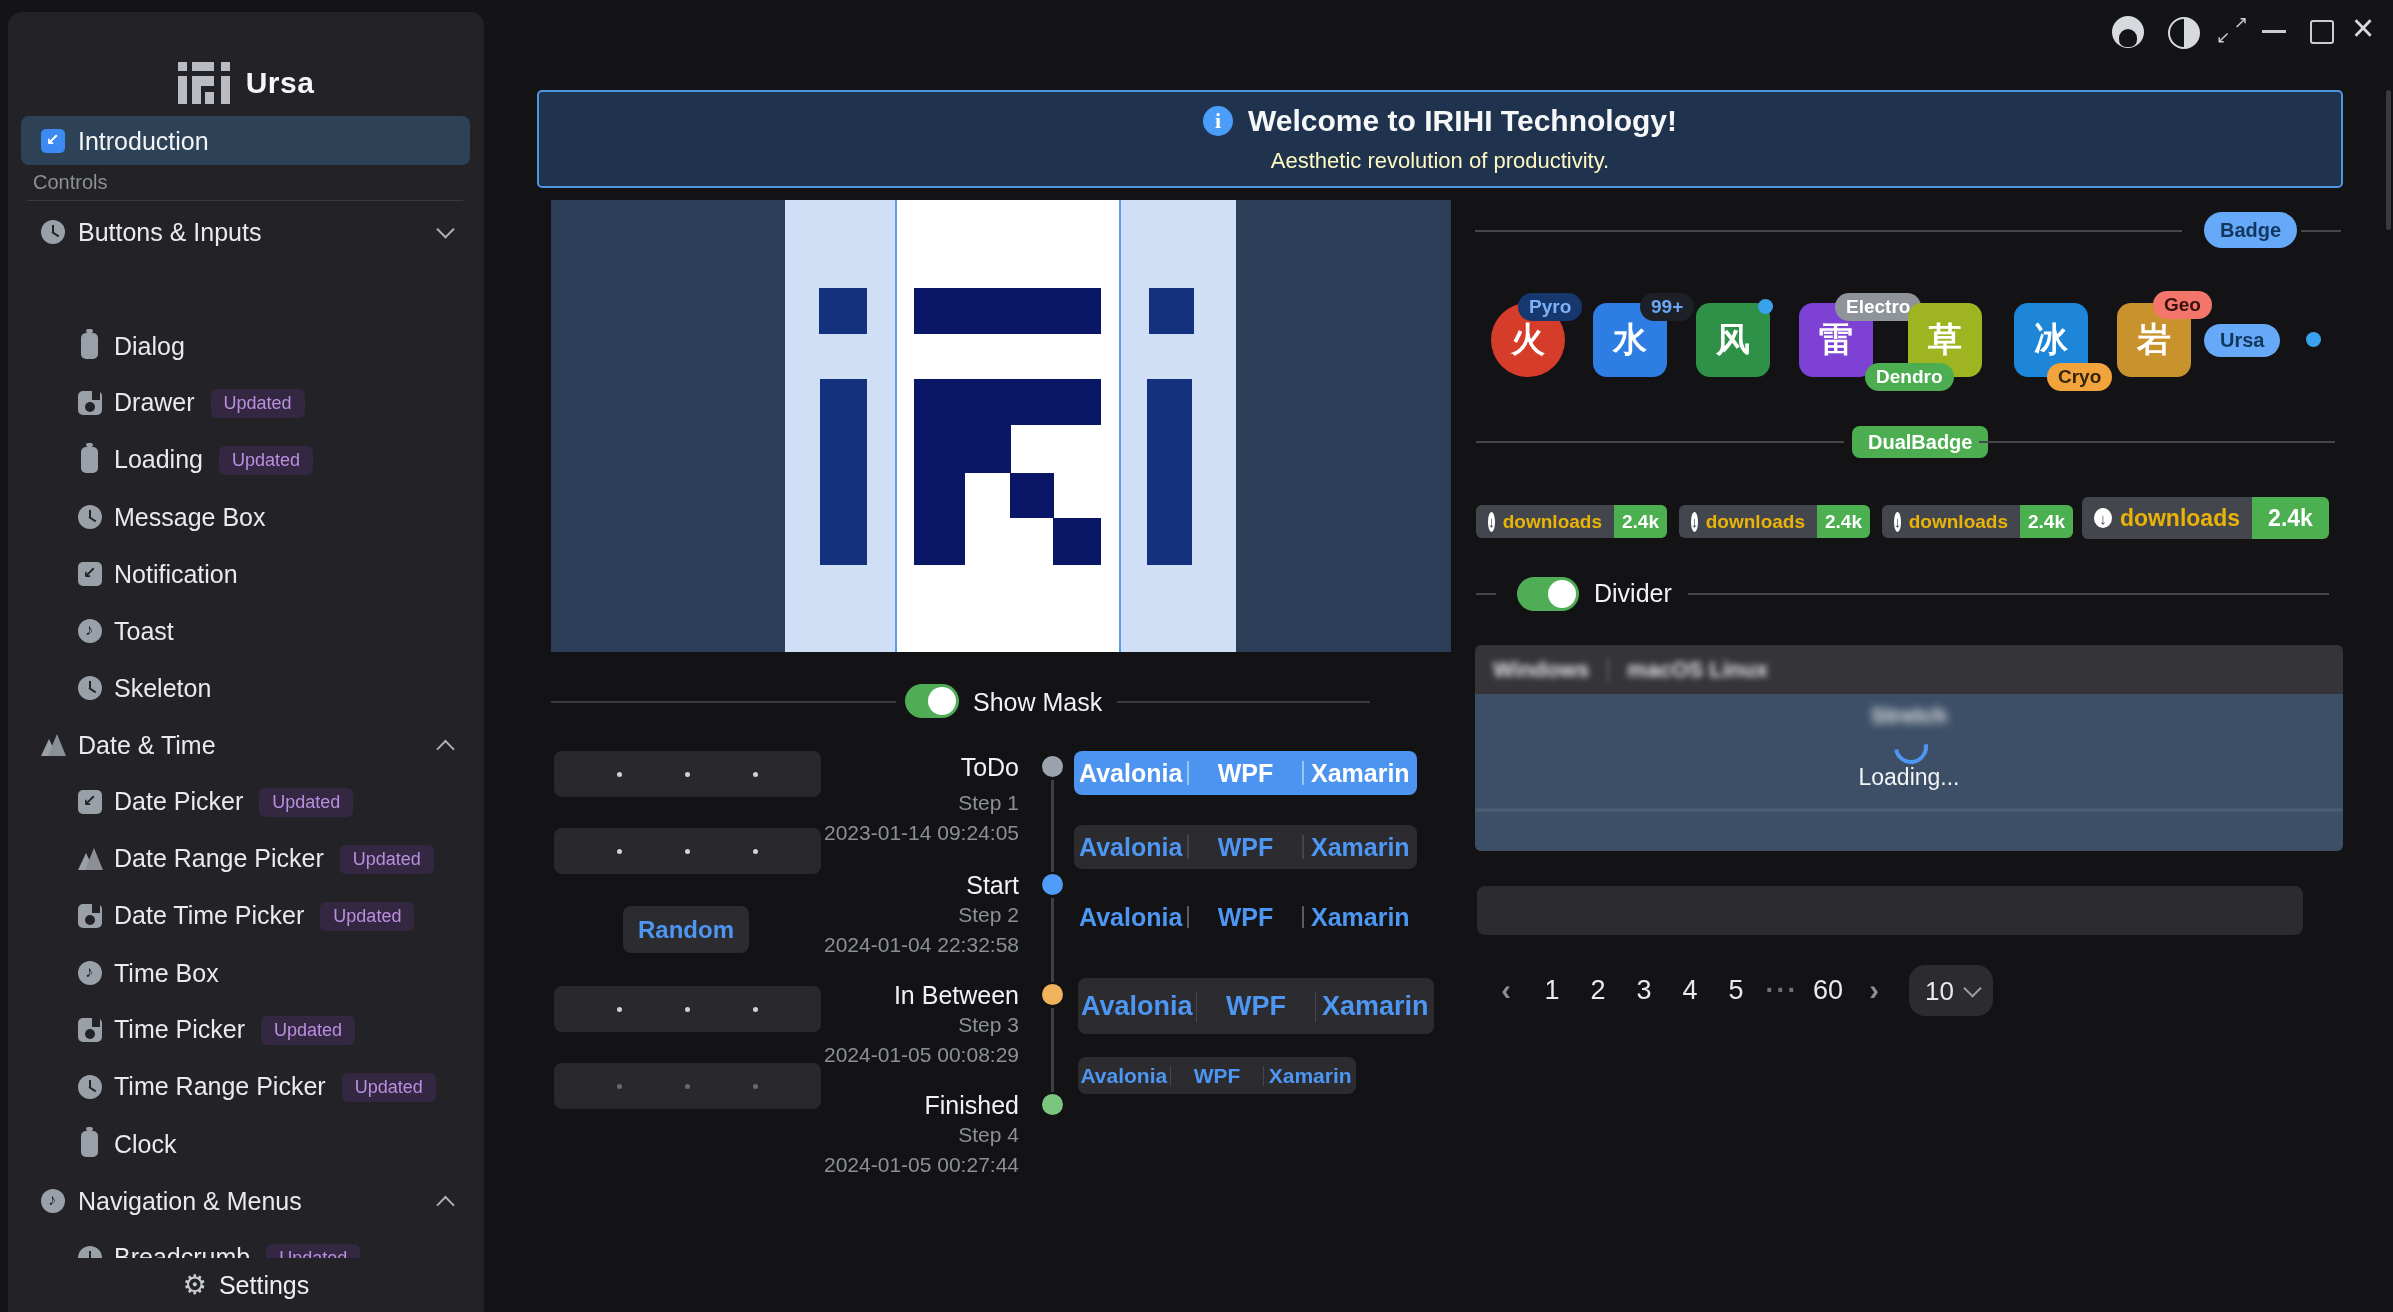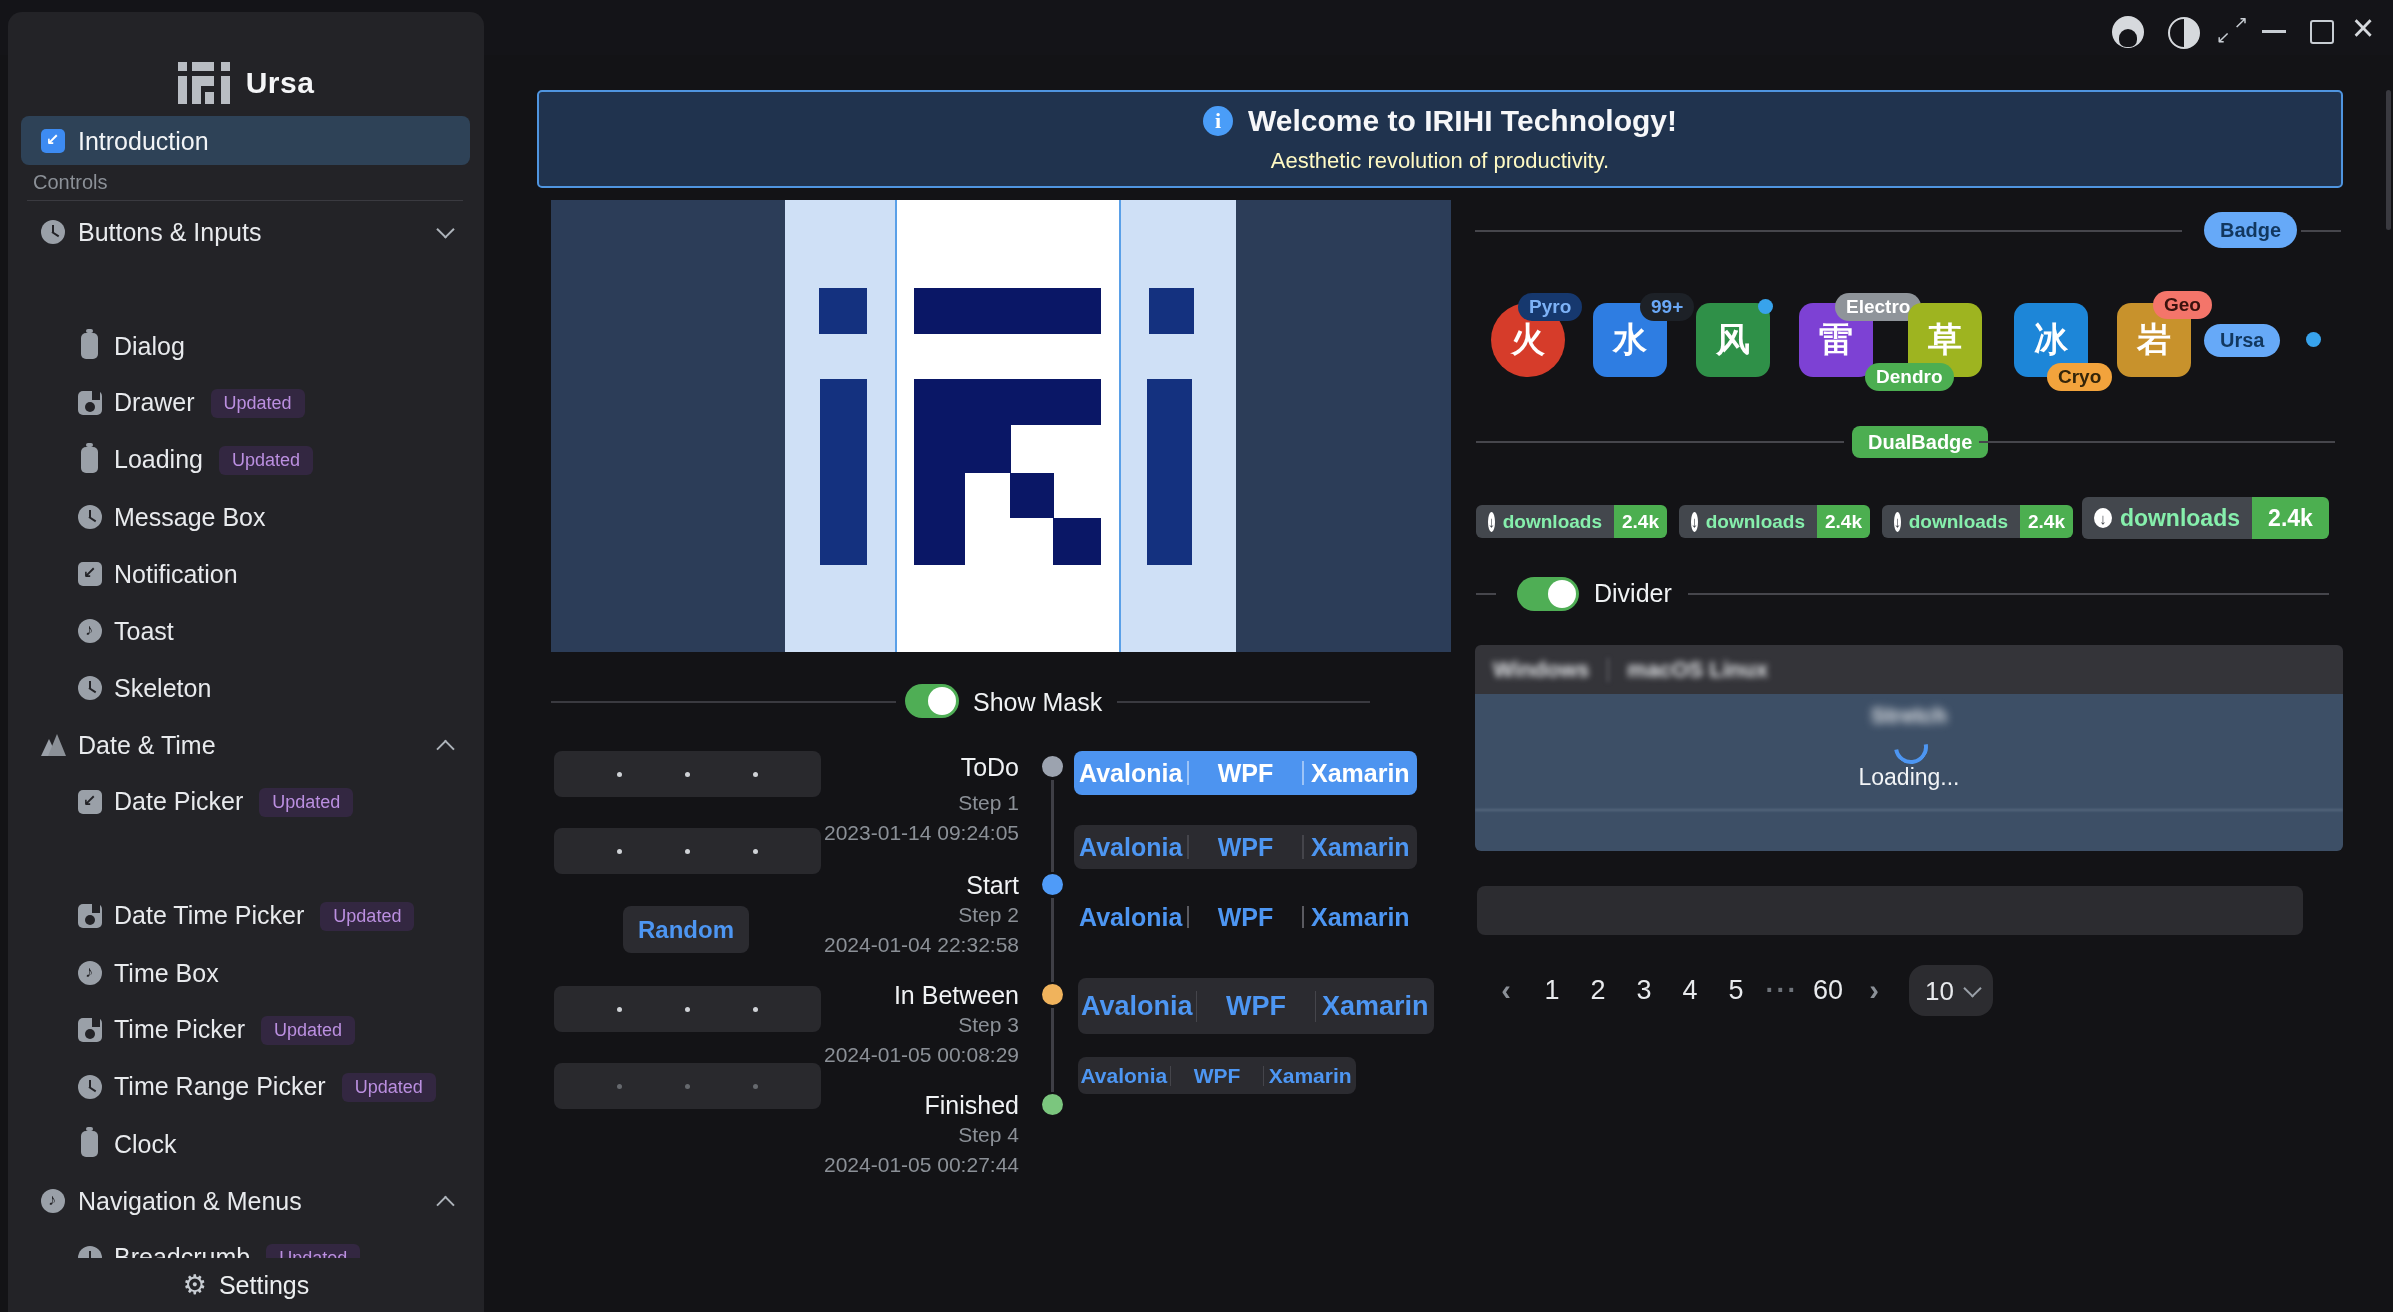--- a/index.html
+++ b/index.html
@@ -97,21 +97,21 @@
   .btn-group{position:absolute;display:flex;align-items:center;border-radius:8px;}
   .btn-group .bg-item{display:flex;align-items:center;justify-content:center;font-weight:bold;white-space:nowrap;}
   .btn-group .bg-sep{width:1.5px;align-self:center;}
   
   .pill{position:absolute;display:flex;align-items:center;justify-content:center;font-weight:bold;border-radius:18px;}
   .badge-item{position:absolute;top:303px;width:74px;height:74px;display:flex;align-items:center;justify-content:center;
               font-size:34px;font-weight:bold;color:#fff;}
   .badge-sub{position:absolute;height:28px;border-radius:14px;padding:0 11px;display:flex;align-items:center;
              font-size:19px;font-weight:bold;white-space:nowrap;}
   .dl-badge{position:absolute;display:flex;border-radius:6px;overflow:hidden;}
-  .dl-left{display:flex;align-items:center;gap:8px;padding:14px 12px;background:#43474d;color:#86efac;font-weight:bold;}
+  .dl-left{display:flex;align-items:center;gap:8px;padding:14px 12px;background:#43474d;color:#eab308;font-weight:bold;}
   .dl-right{display:flex;align-items:center;justify-content:center;background:#4caf50;color:#fff;font-weight:bold;}
   .cloud-ic{width:20px;height:20px;border-radius:50%;background:#fff;position:relative;}
   .cloud-ic::after{content:"↓";position:absolute;left:0;top:0;width:100%;height:100%;display:flex;align-items:center;justify-content:center;
                    color:#43474d;font-size:15px;font-weight:bold;}
   .divider-label{position:absolute;left:1594px;top:579px;font-size:25px;color:#f0f2f4;}
   
   .mask-panel{position:absolute;left:1475px;top:645px;width:868px;height:206px;border-radius:6px;overflow:hidden;}
   .mp-header{position:absolute;left:0;top:0;width:100%;height:49px;background:#343439;display:flex;align-items:center;gap:18px;padding-left:18px;box-sizing:border-box;}
   .mp-tab{font-size:22px;font-weight:bold;color:#e4e6e9;filter:blur(3px);}
   .mp-vsep{width:2px;height:24px;background:#5a5a60;filter:blur(2px);}
@@ -201,20 +201,24 @@
           <span class="nlabel">Toast</span>
         </div>
         <div class="nav-item" style="top: 704px;">
           <span class="nicon i-trees"></span>
           <span class="nlabel">Date &amp; Time</span>
           <span class="chev up"></span>
         </div>
         <div class="nav-item child" style="top: 761px;">
           <span class="nicon i-arrow"></span>
           <span class="nlabel">Date Picker<span class="nbadge">Updated</span></span>
+        </div>
+        <div class="nav-item child" style="top: 818px;">
+          <span class="nicon i-trees"></span>
+          <span class="nlabel">Date Range Picker<span class="nbadge">Updated</span></span>
         </div>
         <div class="nav-item child" style="top: 875px;">
           <span class="nicon i-save"></span>
           <span class="nlabel">Date Time Picker<span class="nbadge">Updated</span></span>
         </div>
         <div class="nav-item child" style="top: 932px;">
           <span class="nicon i-music"></span>
           <span class="nlabel">Time Box</span>
         </div>
         <div class="nav-item child" style="top: 989px;">

